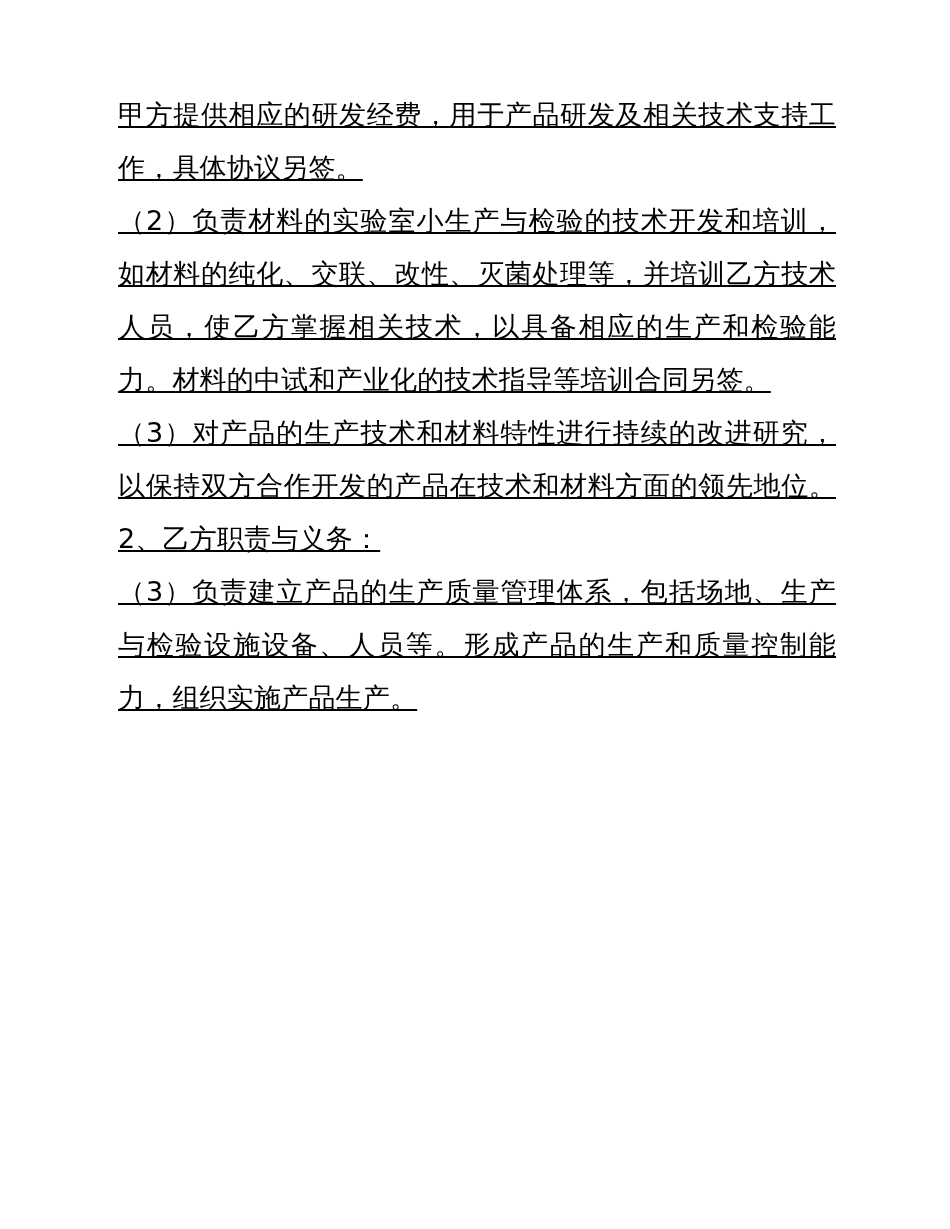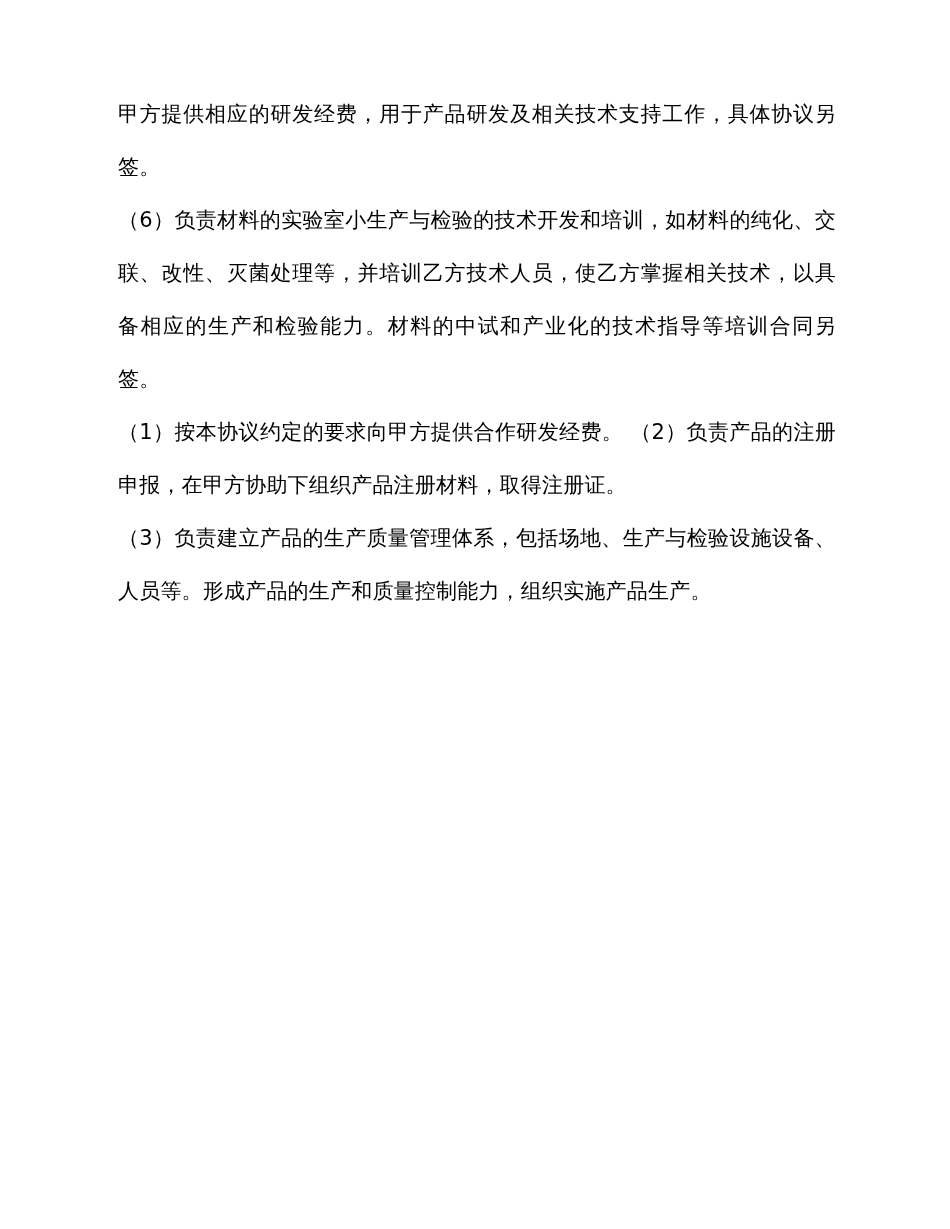--- a/index.html
+++ b/index.html
@@ -21,36 +21,37 @@
     background: #ffffff;
     box-sizing: border-box;
   }
   .doc-body {
     position: absolute;
     left: 118px;
     top: 88px;
     width: 718px;
   }
   .para {
-    font-size: 21px;
+    font-size: 27px;
     line-height: 53px;
     text-align: justify;
     text-justify: inter-ideograph;
     margin: 0;
     letter-spacing: 0.2px;
     color: #000000;
     font-weight: 400;
+    text-decoration: underline;
   }
   .para.indent {
     text-indent: 0;
   }
 </style>
 </head>
 <body>
 
 <div class="page">
   <div class="doc-body">
     <p class="para">甲方提供相应的研发经费，用于产品研发及相关技术支持工作，具体协议另签。</p>
-    <p class="para indent">（6）负责材料的实验室小生产与检验的技术开发和培训，如材料的纯化、交联、改性、灭菌处理等，并培训乙方技术人员，使乙方掌握相关技术，以具备相应的生产和检验能力。材料的中试和产业化的技术指导等培训合同另签。</p>
-    <p class="para indent">（1）按本协议约定的要求向甲方提供合作研发经费。 （2）负责产品的注册申报，在甲方协助下组织产品注册材料，取得注册证。</p>
+    <p class="para indent">（2）负责材料的实验室小生产与检验的技术开发和培训，如材料的纯化、交联、改性、灭菌处理等，并培训乙方技术人员，使乙方掌握相关技术，以具备相应的生产和检验能力。材料的中试和产业化的技术指导等培训合同另签。</p>
+    <p class="para indent">（3）对产品的生产技术和材料特性进行持续的改进研究，以保持双方合作开发的产品在技术和材料方面的领先地位。 2、乙方职责与义务：</p>
     <p class="para indent">（3）负责建立产品的生产质量管理体系，包括场地、生产与检验设施设备、人员等。形成产品的生产和质量控制能力，组织实施产品生产。</p>
   </div>
 </div>
 
 </body></html>

